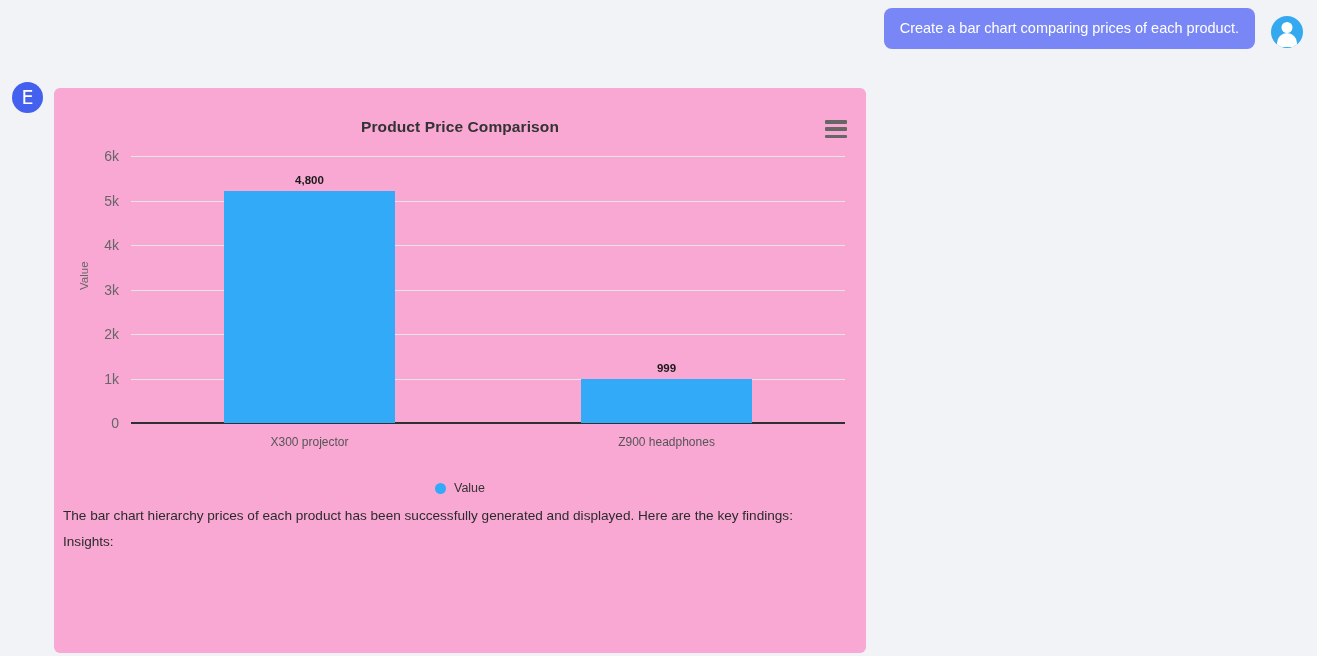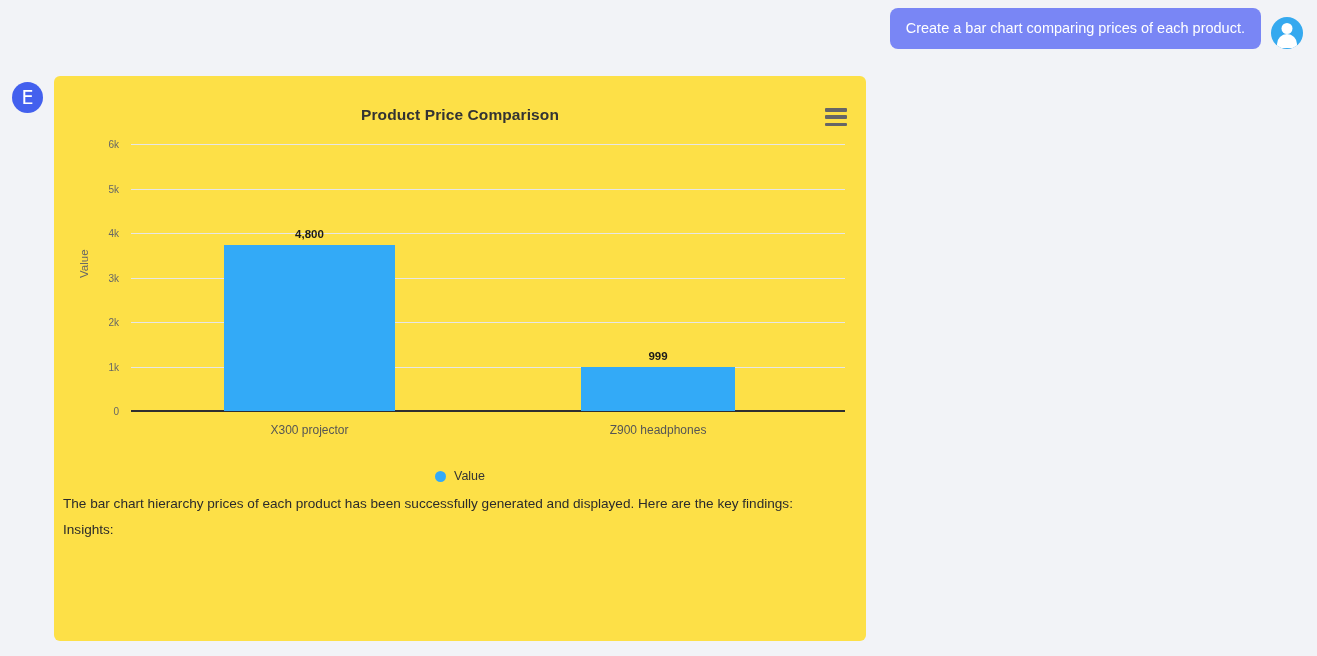--- a/index.html
+++ b/index.html
@@ -14,22 +14,22 @@
     font-family: "Liberation Sans", sans-serif;
     color: #2b2b2b;
   }
 
   
   .user-row {
     position: absolute;
     top: 8px;
     right: 14px;
     display: flex;
-    align-items: flex-end;
-    gap: 10px;
+    align-items: center;
+    gap: 16px;
   }
   .user-bubble {
     background: #7986f5;
     color: #ffffff;
     font-size: 14.5px;
     line-height: 1.4;
     padding: 10px 16px 11px 16px;
     border-radius: 8px;
     max-width: 380px;
     white-space: nowrap;
@@ -73,23 +73,23 @@
     display: flex;
     align-items: center;
     justify-content: center;
     line-height: 1;
     font-family: "DejaVu Sans", sans-serif;
   }
 
   
   .card {
     position: absolute;
-    left: 54px; top: 76px;
+    left: 54px; top: 88px;
     width: 812px; height: 565px;
-    background: #fde047;
+    background: #f9a8d4;
     border-radius: 6px;
   }
 
   .chart-wrap {
     position: relative;
     width: 812px;
     height: 420px;
   }
 
   .chart-title {
@@ -139,21 +139,21 @@
     left: 0; right: 0;
     bottom: -1px;
     height: 2px;
     background: #2f2f2f;
   }
   .ytick {
     position: absolute;
     right: 100%;
     margin-right: 12px;
     transform: translateY(-50%);
-    font-size: 10px;
+    font-size: 14px;
     color: #666666;
     white-space: nowrap;
   }
   .yaxis-title {
     position: absolute;
     left: 24px;
     top: 202px;
     font-size: 11.5px;
     color: #666666;
     transform: rotate(-90deg);
@@ -257,25 +257,25 @@
         <div class="ytick" style="top: 44.5px;">5k</div>
         <div class="gridline" style="top: 89px;"></div>
         <div class="ytick" style="top: 89px;">4k</div>
         <div class="gridline" style="top: 133.5px;"></div>
         <div class="ytick" style="top: 133.5px;">3k</div>
         <div class="gridline" style="top: 178px;"></div>
         <div class="ytick" style="top: 178px;">2k</div>
         <div class="gridline" style="top: 222.5px;"></div>
         <div class="ytick" style="top: 222.5px;">1k</div>
         <div class="ytick" style="top: 267px;">0</div>
-        <div class="bar" style="left: 93px; width: 171px; height: 166px; background: rgb(51, 170, 247);">
+        <div class="bar" style="left: 93px; width: 171px; height: 232px; background: rgb(51, 170, 247);">
           <div class="bar-label">4,800</div>
           <div class="xtick">X300 projector</div>
         </div>
-        <div class="bar" style="left: 450px; width: 154px; height: 44.4555px; background: rgb(51, 170, 247); text-decoration: underline;">
+        <div class="bar" style="left: 450px; width: 171px; height: 44.4555px; background: rgb(51, 170, 247); text-decoration: underline;">
           <div class="bar-label">999</div>
           <div class="xtick">Z900 headphones</div>
         </div>
       </div>
 
     <div class="legend">
       <span class="legend-dot"></span>
       <span>Value</span>
     </div>
   </div>

